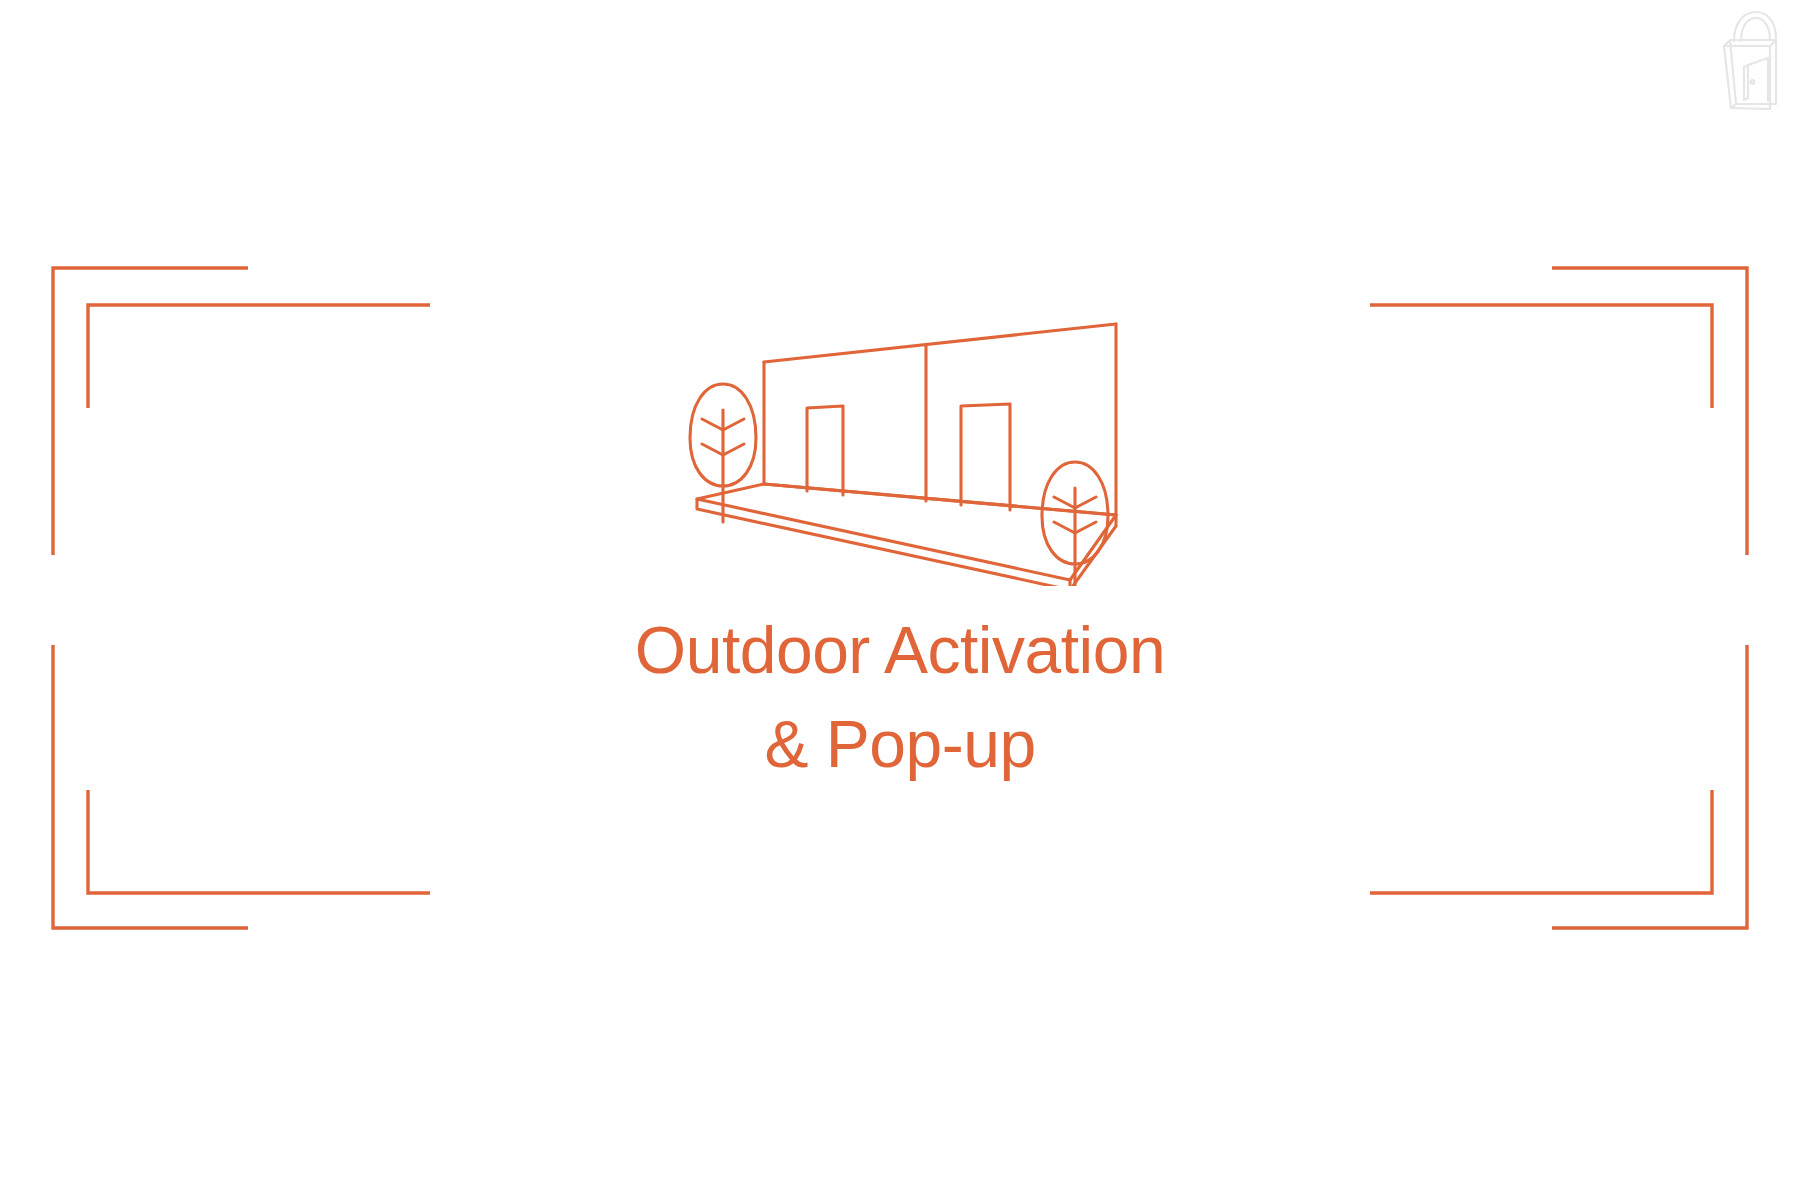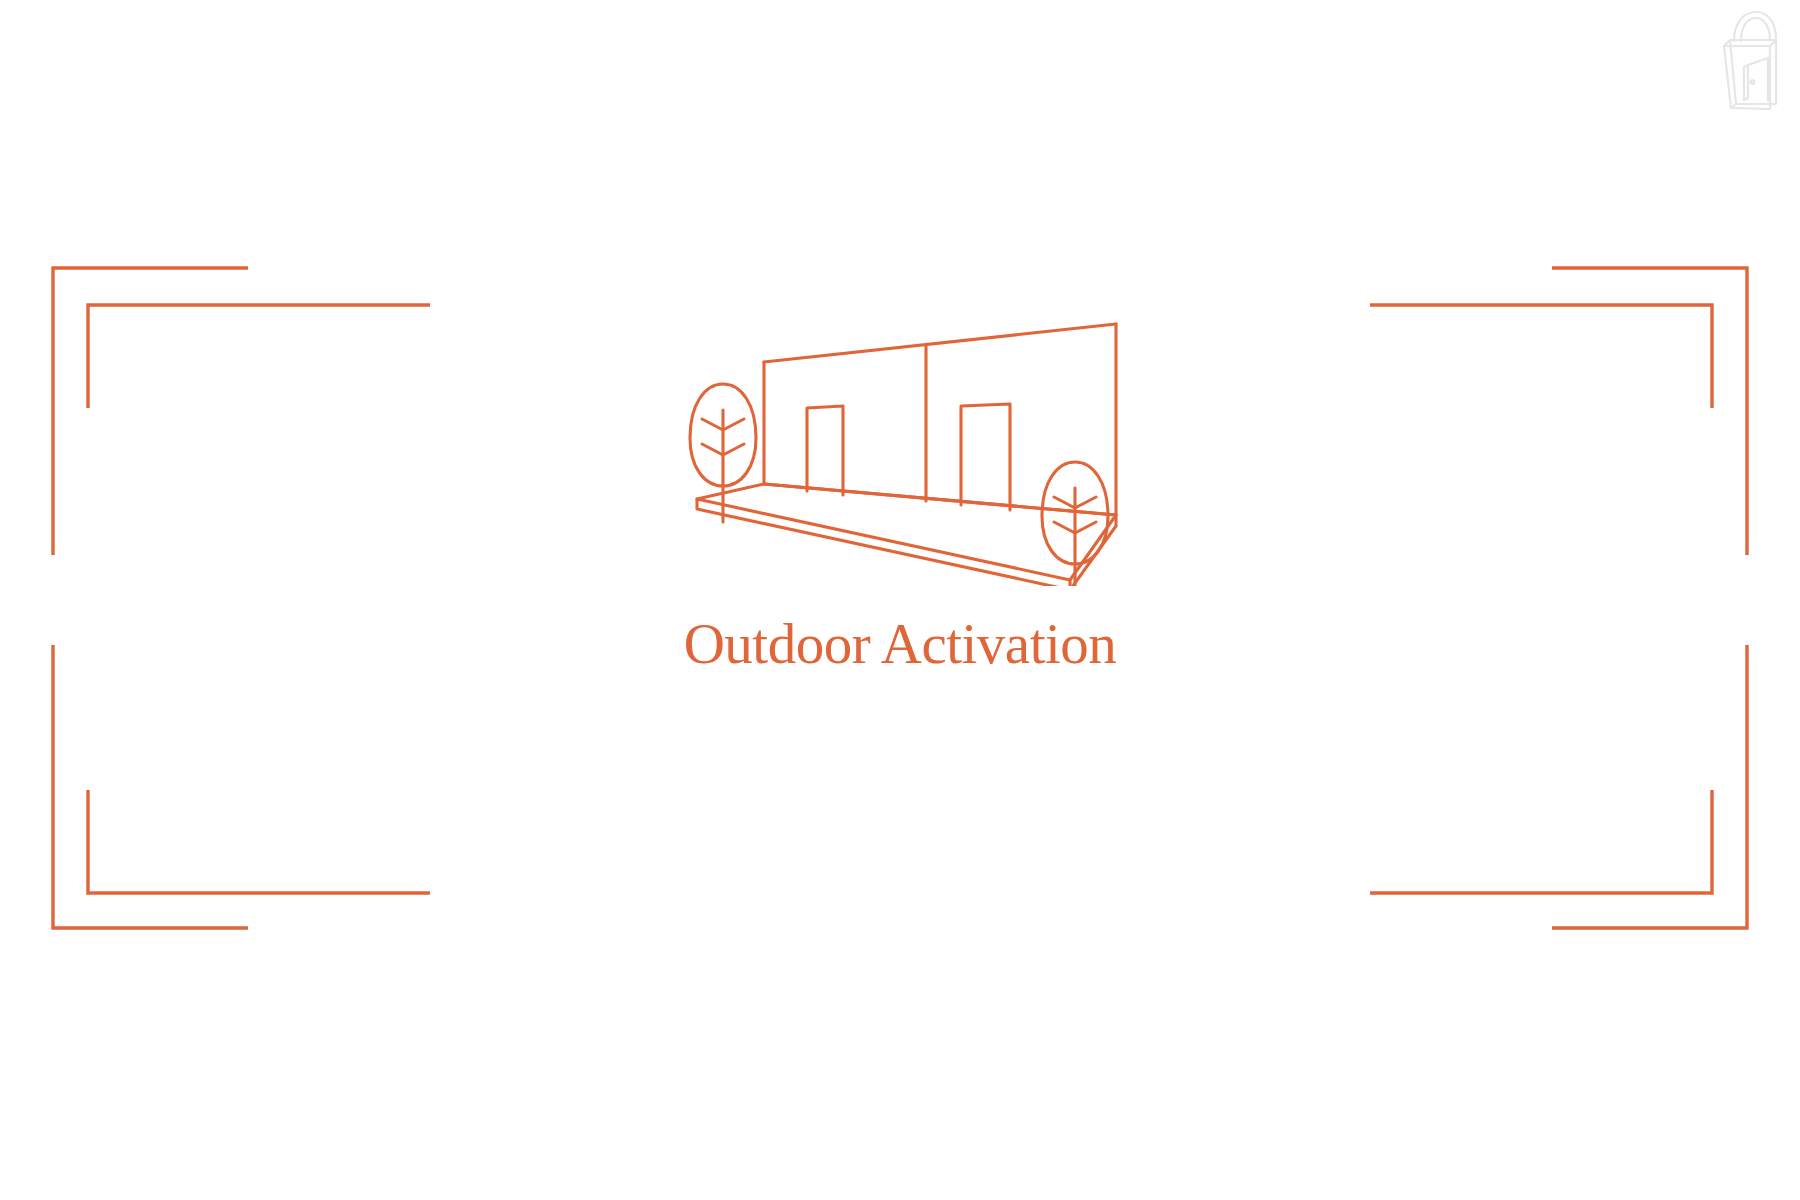--- a/index.html
+++ b/index.html
@@ -51,23 +51,23 @@
   .scene-illustration {
     width: 500px;
     height: 268px;
   }
   .scene-illustration svg { display: block; width: 100%; height: 100%; }
 
   .title-block {
     margin-top: 18px;
     text-align: center;
     color: #E0663A;
-    font-family: Liberation Serif, serif;
+    font-family: Liberation Sans, sans-serif;
     font-weight: 500;
-    font-size: 57px;
+    font-size: 66px;
     line-height: 1.42;
     letter-spacing: -0.5px;
   }
   .title-line {
     display: block;
     white-space: nowrap;
   }
 </style>
 </head>
 <body>
@@ -166,16 +166,17 @@
             <path d="M425 190 L446 179"></path>
             <path d="M425 215 L404 204"></path>
             <path d="M425 215 L446 204"></path>
           </g>
         </g>
       </svg>
     </div>
 
     <div class="title-block">
       <span class="title-line">Outdoor Activation</span>
+      <span class="title-line">&amp; Pop-up</span>
     </div>
 
   </div>
 </div>
 
 </body></html>

